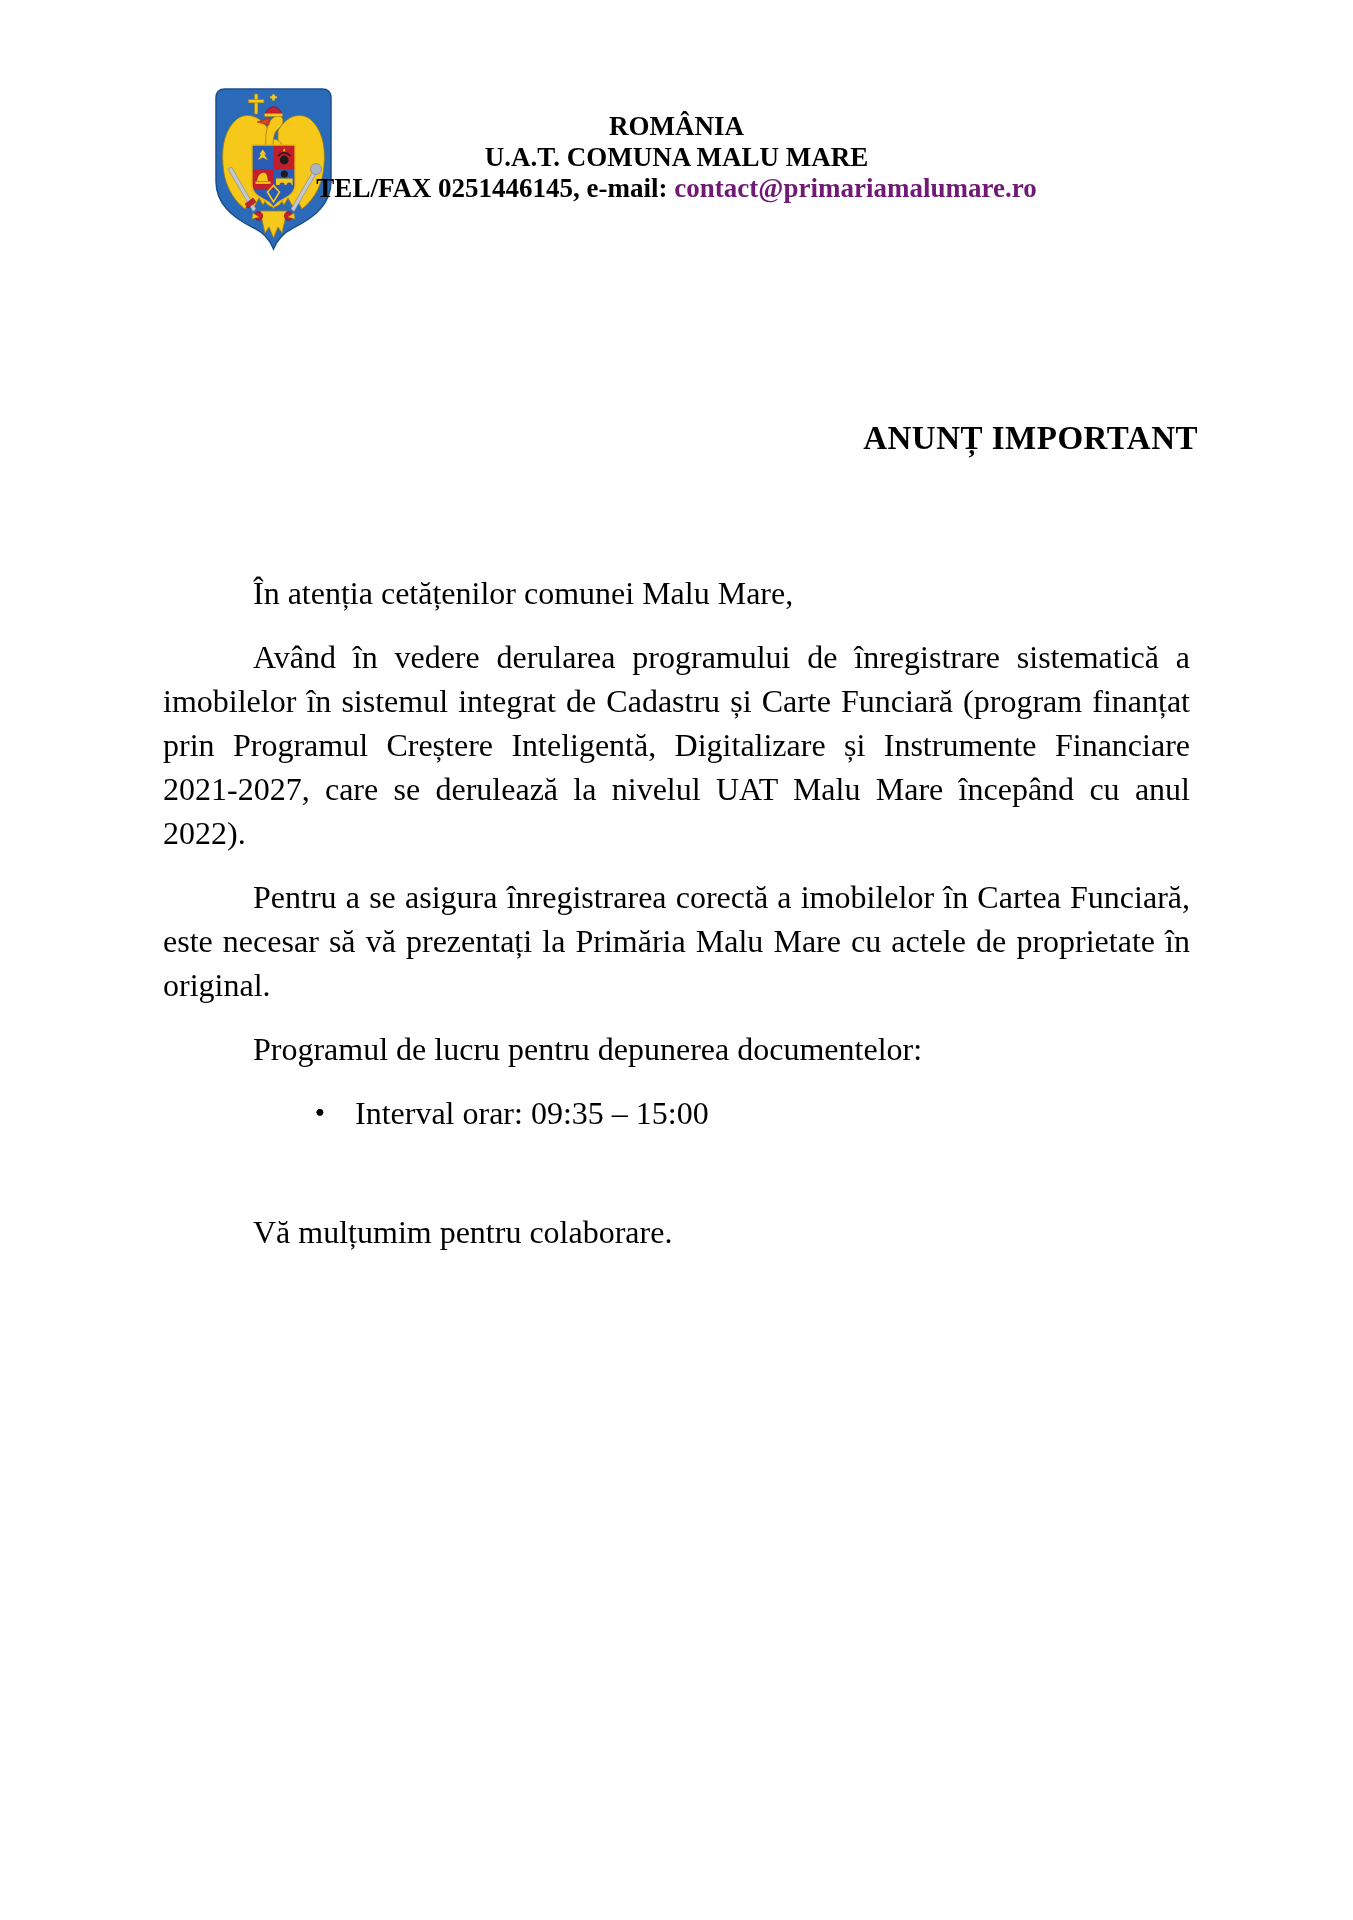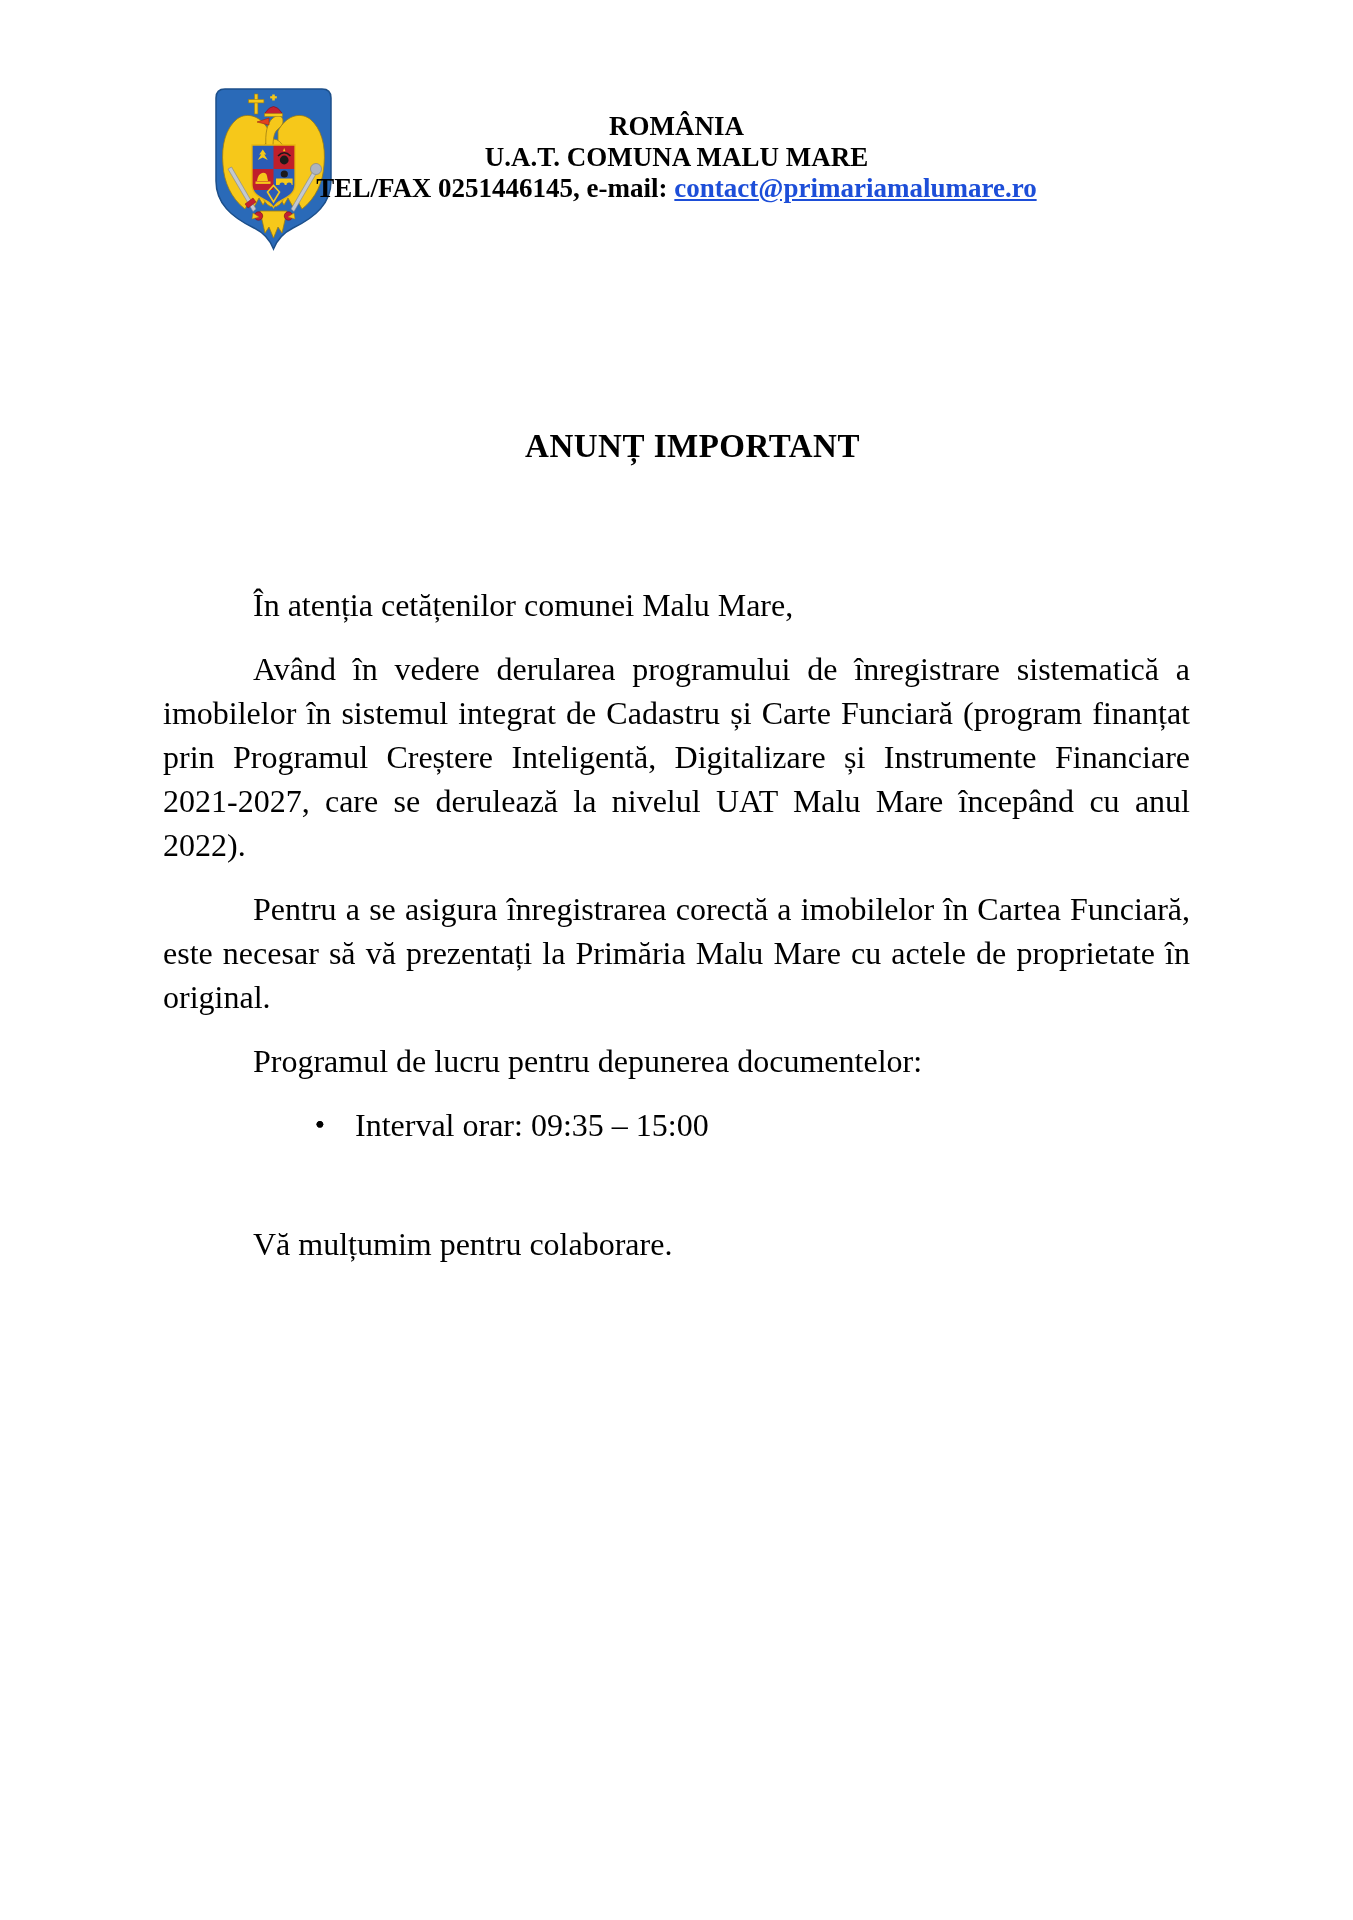--- a/index.html
+++ b/index.html
@@ -24,41 +24,40 @@
     left: 163px;
     top: 111px;
     width: 1027px;
     text-align: center;
     font-weight: 700;
     font-size: 27px;
     line-height: 31px;
     white-space: nowrap;
   }
   .email-link {
-    color: #1d4ed8;
-    text-decoration: underline;
+    color: #701a75;
     cursor: pointer;
     font-weight: 700;
   }
   .doc-title {
     position: absolute;
     left: 163px;
     top: 408px;
     width: 1027px;
-    margin: 16px;
-    text-align: center;
+    margin: 8px;
+    text-align: right;
     font-weight: 700;
     font-size: 33px;
     line-height: 44px;
     letter-spacing: 0.5px;
   }
   .content {
     position: absolute;
     left: 163px;
-    top: 583px;
+    top: 571px;
     width: 1027px;
     font-size: 32px;
     line-height: 44px;
   }
   .para { margin: 0 0 20px 0; text-indent: 90px; }
   .justify { text-align: justify; }
   .bullet-list { list-style: none; margin: 0; padding: 0; }
   .bullet-list li {
     position: relative;
     margin: 0 0 18px 0;

